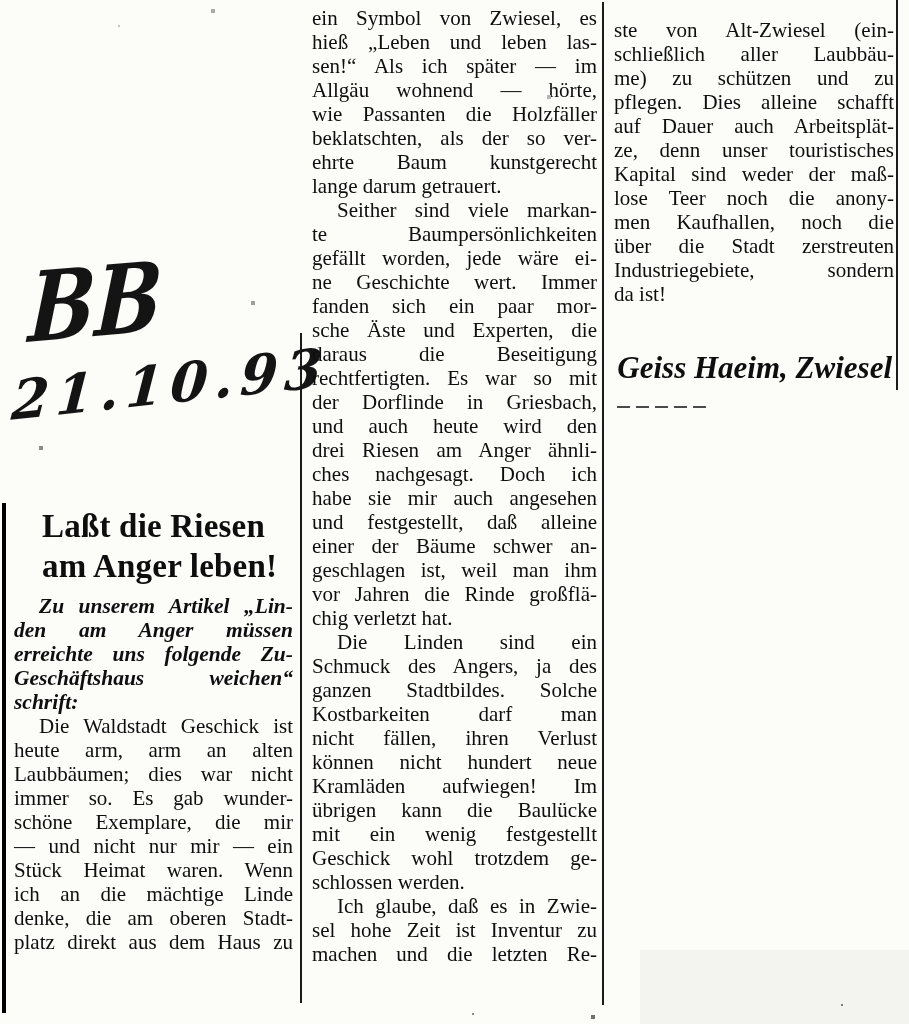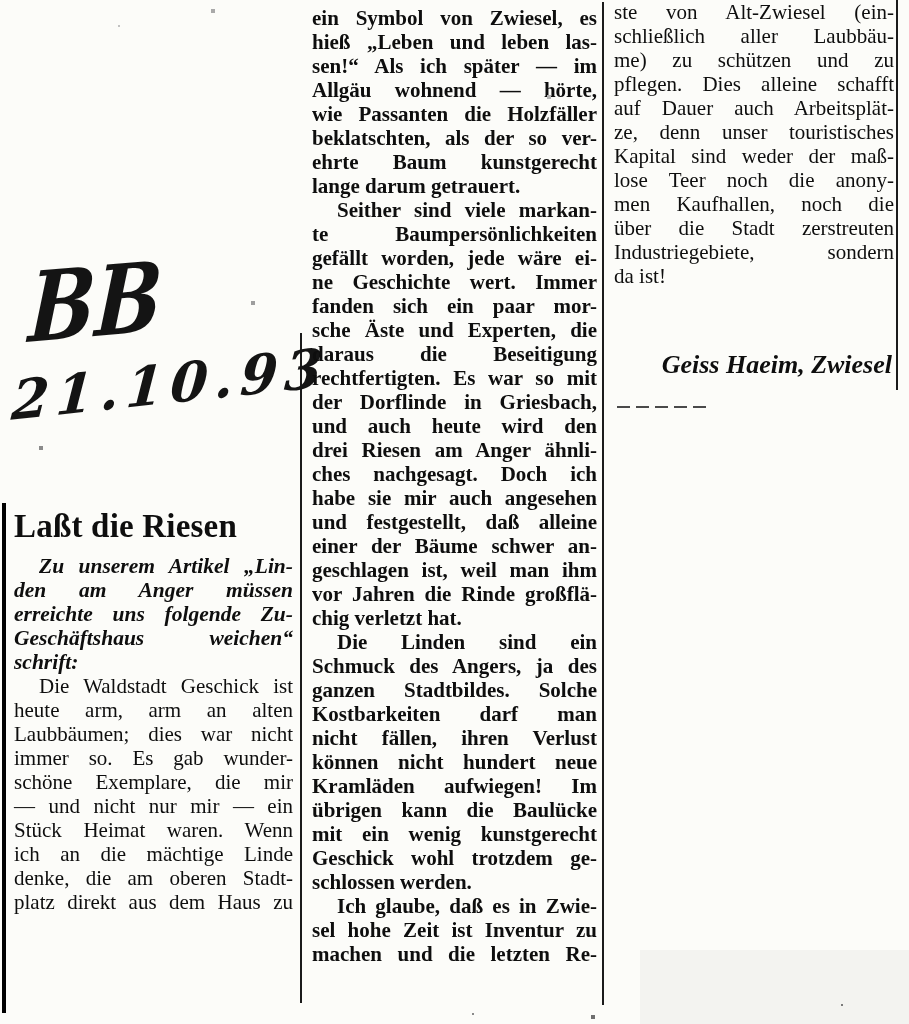--- a/index.html
+++ b/index.html
@@ -10,25 +10,25 @@
   }
   
   .col{position:absolute;}
   .ln{
     text-align:justify;text-align-last:justify;
     font-size:21px;line-height:24px;
   }
   .ln.end{text-align-last:left;}
   .ln.ind{text-indent:25px;}
   #col1{left:14px;top:506px;width:279px;}
-  #col2{left:312px;top:6px;width:285px;font-weight:bold;}
-  #col3{left:614px;top:0;width:280px;}
+  #col2{left:312px;top:6px;width:285px;}
+  #col3{left:614px;top:18px;width:280px;}
   #headline{
     font-weight:700;font-size:33px;line-height:40px;
-    letter-spacing:.2px;margin-bottom:8px;white-space:nowrap;
+    letter-spacing:.2px;margin-bottom:8px;white-space:nowrap;margin-left:28px;
   }
   .lead .ln{font-style:italic;font-weight:600;font-size:21.5px;}
   
   #hand-bb{
     position:absolute;left:32px;top:258px;
     font-family:"DejaVu Serif", serif;font-style:italic;font-weight:700;
     font-size:96px;line-height:100px;color:#141414;
     transform:rotate(-5deg) skewX(-8deg) scaleX(.82);transform-origin:left top;
   }
   #hand-date{
@@ -38,21 +38,21 @@
     transform:rotate(-6deg) skewX(-10deg);transform-origin:left top;
   }
   
   .vrule{position:absolute;background:#1b1b1b;}
   #rule-left-edge{left:2px;top:503px;width:4px;height:510px;background:#000;}
   #rule-col1-col2{left:300px;top:333px;width:2px;height:670px;}
   #rule-col2-col3{left:602px;top:2px;width:2px;height:1003px;}
   #rule-right-edge{left:896px;top:0;width:2px;height:390px;}
   #signature{
     position:absolute;left:614px;top:350px;width:280px;
-    font-style:italic;font-weight:700;font-size:26px;text-align:right;
+    font-style:italic;font-weight:700;font-size:31px;text-align:right;
     padding-right:2px;box-sizing:border-box;
   }
   #sig-rule{
     position:absolute;left:617px;top:406px;width:94px;height:2px;
     background:repeating-linear-gradient(90deg,#4a4a4a 0 13px,transparent 13px 19px);
   }
   
   #shade-br{
     position:absolute;left:640px;top:950px;width:269px;height:74px;
     background:rgba(0,0,0,0.035);
@@ -75,20 +75,21 @@
   <div class="vrule" id="rule-col1-col2"></div>
   <div class="vrule" id="rule-col2-col3"></div>
   <div class="vrule" id="rule-right-edge"></div>
 
   <div id="hand-bb">BB</div>
   <div id="hand-date">21.10.93</div>
 
   <div id="col1" class="col">
     <div id="headline">
       <div>Laßt die Riesen</div>
+      <div>am Anger leben!</div>
     </div>
     <div class="lead">
         <div class="ln ind">Zu unserem Artikel „Lin-</div>
         <div class="ln">den am Anger müssen</div>
         <div class="ln">erreichte uns folgende Zu-</div>
         <div class="ln">Geschäftshaus weichen“</div>
         <div class="ln end">schrift:</div>
       </div>
     <div class="bodytext">
         <div class="ln ind">Die Waldstadt Geschick ist</div>
@@ -132,21 +133,21 @@
       <div class="ln">vor Jahren die Rinde großflä-</div>
       <div class="ln end">chig verletzt hat.</div>
       <div class="ln ind">Die Linden sind ein</div>
       <div class="ln">Schmuck des Angers, ja des</div>
       <div class="ln">ganzen Stadtbildes. Solche</div>
       <div class="ln">Kostbarkeiten darf man</div>
       <div class="ln">nicht fällen, ihren Verlust</div>
       <div class="ln">können nicht hundert neue</div>
       <div class="ln">Kramläden aufwiegen! Im</div>
       <div class="ln">übrigen kann die Baulücke</div>
-      <div class="ln">mit ein wenig kunstgerecht</div>
+      <div class="ln">mit ein wenig festgestellt</div>
       <div class="ln">Geschick wohl trotzdem ge-</div>
       <div class="ln end">schlossen werden.</div>
       <div class="ln ind">Ich glaube, daß es in Zwie-</div>
       <div class="ln">sel hohe Zeit ist Inventur zu</div>
       <div class="ln">machen und die letzten Re-</div>
     </div>
 
   <div id="col3" class="col">
       <div class="ln">ste von Alt-Zwiesel (ein-</div>
       <div class="ln">schließlich aller Laubbäu-</div>

